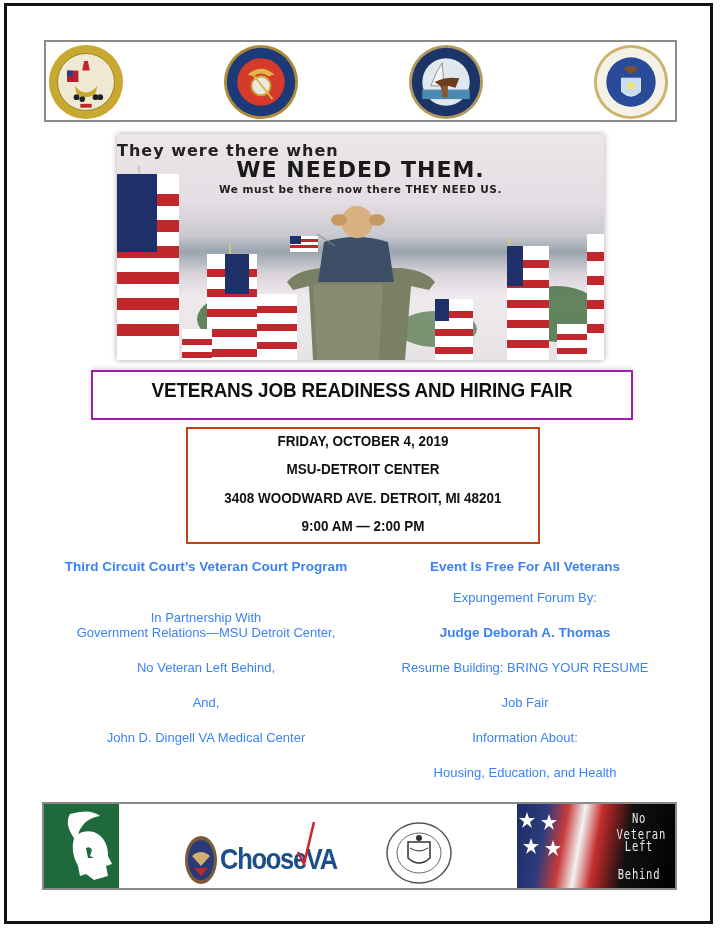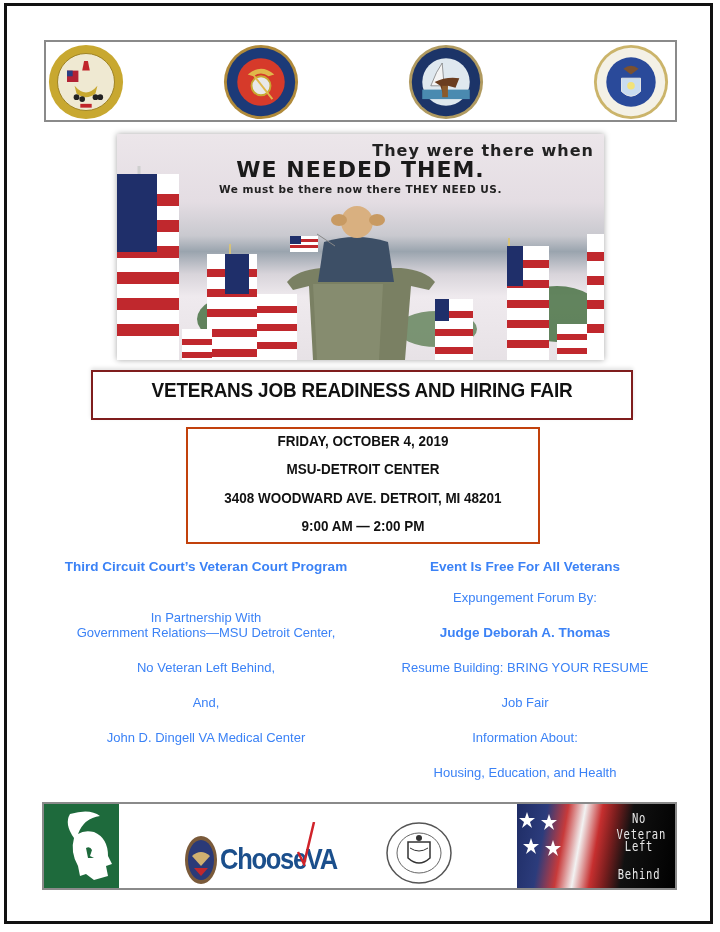--- a/index.html
+++ b/index.html
@@ -5,25 +5,25 @@
   html,body{margin:0;padding:0;background:#fff;}
   body{width:720px;height:932px;position:relative;overflow:hidden;font-family:"Liberation Sans",sans-serif;}
   .page{position:absolute;left:4px;top:3px;width:709px;height:921px;border:3px solid #111;box-sizing:border-box;background:#fff;}
   .abs{position:absolute;}
   
   .seals{left:44px;top:40px;width:633px;height:82px;border:2px solid #8a8a8a;box-sizing:border-box;background:#fff;}
   .seal{position:absolute;top:2px;width:76px;height:76px;border-radius:50%;box-sizing:border-box;}
   .seal svg{width:100%;height:100%;display:block;}
   
   .hero{left:117px;top:134px;width:487px;height:226px;overflow:hidden;box-shadow:0 0 6px rgba(0,0,0,.35);background:linear-gradient(#ece6ea 0%,#e4dde3 30%,#c9c9cf 45%,#9aa4ae 52%,#d8d4da 62%,#efeaee 72%,#e7e2e6 100%);}
-  .hero-l1{position:absolute;left:0;right:10px;top:7px;text-align:right;font-family:"DejaVu Sans",sans-serif;font-weight:bold;font-size:16px;color:#222;letter-spacing:1px;}
+  .hero-l1{position:absolute;left:0;right:3px;top:7px;text-align:left;font-family:"DejaVu Sans",sans-serif;font-weight:bold;font-size:16px;color:#222;letter-spacing:1px;}
   .hero-l2{position:absolute;left:0;right:0;top:23px;text-align:center;font-family:"DejaVu Sans",sans-serif;font-weight:bold;font-size:22px;color:#1a1a1a;letter-spacing:1px;}
   .hero-l3{position:absolute;left:0;right:0;top:49px;text-align:center;font-family:"DejaVu Sans",sans-serif;font-weight:bold;font-size:10.5px;color:#222;letter-spacing:.5px;}
   
-  .title-box{left:91px;top:370px;width:542px;height:50px;border:2px solid #7f1d1d;box-sizing:border-box;box-shadow:0 -2px 4px rgba(0,0,0,.12);}
+  .title-box{left:91px;top:370px;width:542px;height:50px;border:2px solid #a21caf;box-sizing:border-box;box-shadow:0 -2px 4px rgba(0,0,0,.12);}
   .title-text{position:absolute;left:0;right:0;top:6px;text-align:center;font-family:"Liberation Sans",sans-serif;font-weight:bold;font-size:21px;color:#111;transform:scaleX(.9);letter-spacing:-.2px;}
   
   .details{left:186px;top:427px;width:354px;height:117px;border:2px solid #c2410c;box-sizing:border-box;}
   .detail-line{position:absolute;left:0;right:0;text-align:center;font-family:"Liberation Sans",sans-serif;font-weight:bold;font-size:14.5px;color:#111;transform:scaleX(.93);}
   
   .col-line{position:absolute;text-align:center;font-family:"Liberation Sans",sans-serif;font-size:13px;color:#3b82f6;white-space:nowrap;}
   .col-line.bold{font-weight:bold;font-size:13.5px;}
   
   .logos{left:42px;top:802px;width:635px;height:88px;border:2px solid #8a8a8a;box-sizing:border-box;background:#fff;overflow:hidden;}
   .msu{position:absolute;left:0;top:0;width:75px;height:84px;background:#1e6a3c;}

